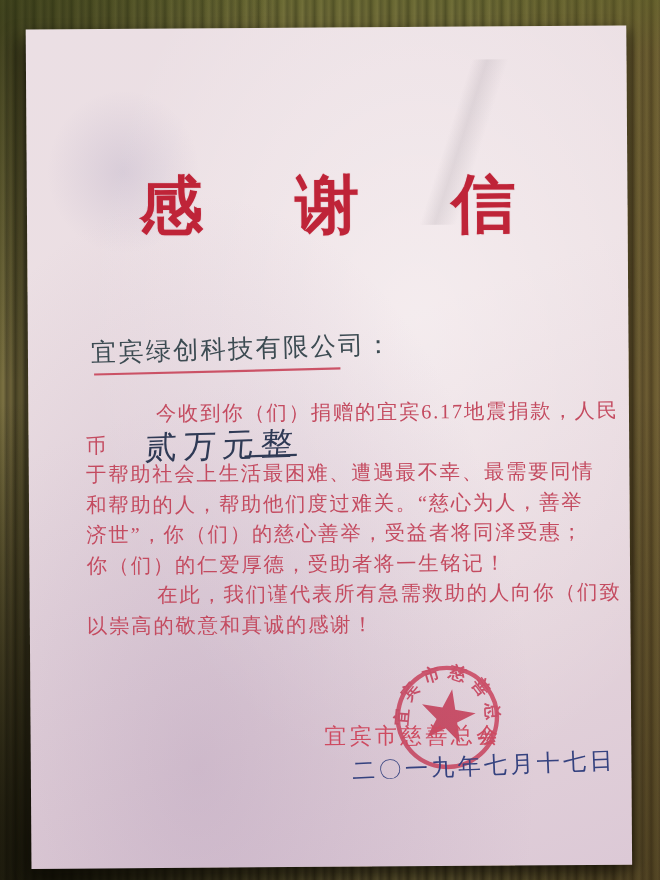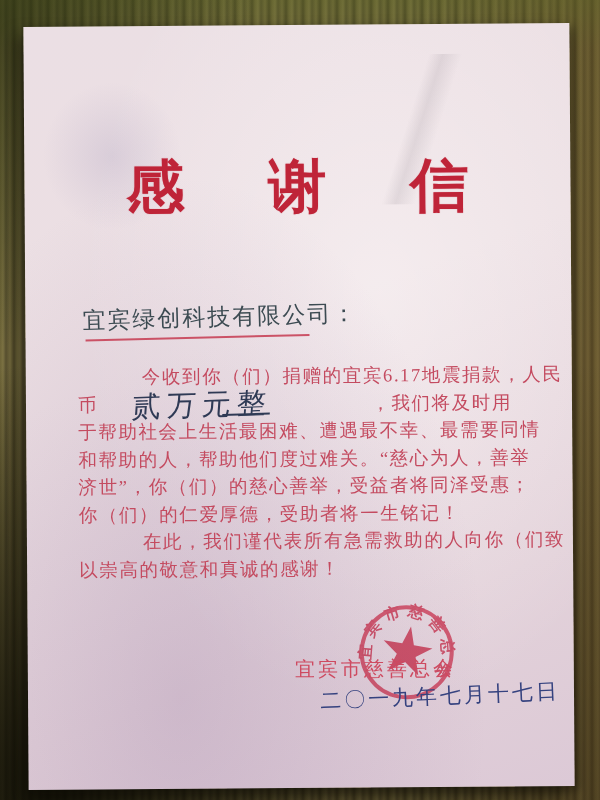--- a/index.html
+++ b/index.html
@@ -55,21 +55,21 @@
     <div class="crease"></div>
     <div class="smudge"></div>
 
     <h1 class="title">感谢信</h1>
 
     <div class="recipient hand">宜宾绿创科技有限公司：</div>
     <div class="recipient-underline"></div>
 
     <div class="body-text">
       <p class="indent">今收到你（们）捐赠的宜宾6.17地震捐款，人民</p>
-      <p class="amount-line"><span>币</span><span class="amount hand">贰万元整</span><span class="line2-suffix">，我们将及时用</span></p>
+      <p class="amount-line"><span>币</span><span class="amount hand">贰万元整</span></p>
       <p>于帮助社会上生活最困难、遭遇最不幸、最需要同情</p>
       <p>和帮助的人，帮助他们度过难关。“慈心为人，善举</p>
       <p>济世”，你（们）的慈心善举，受益者将同泽受惠；</p>
       <p>你（们）的仁爱厚德，受助者将一生铭记！</p>
       <p class="indent">在此，我们谨代表所有急需救助的人向你（们致</p>
       <p>以崇高的敬意和真诚的感谢！</p>
     </div>
 
     <svg class="seal" viewBox="0 0 132 132" xmlns="http://www.w3.org/2000/svg">
       <circle cx="66" cy="66" r="45" fill="none" stroke="#e8607a" stroke-width="4"></circle>

